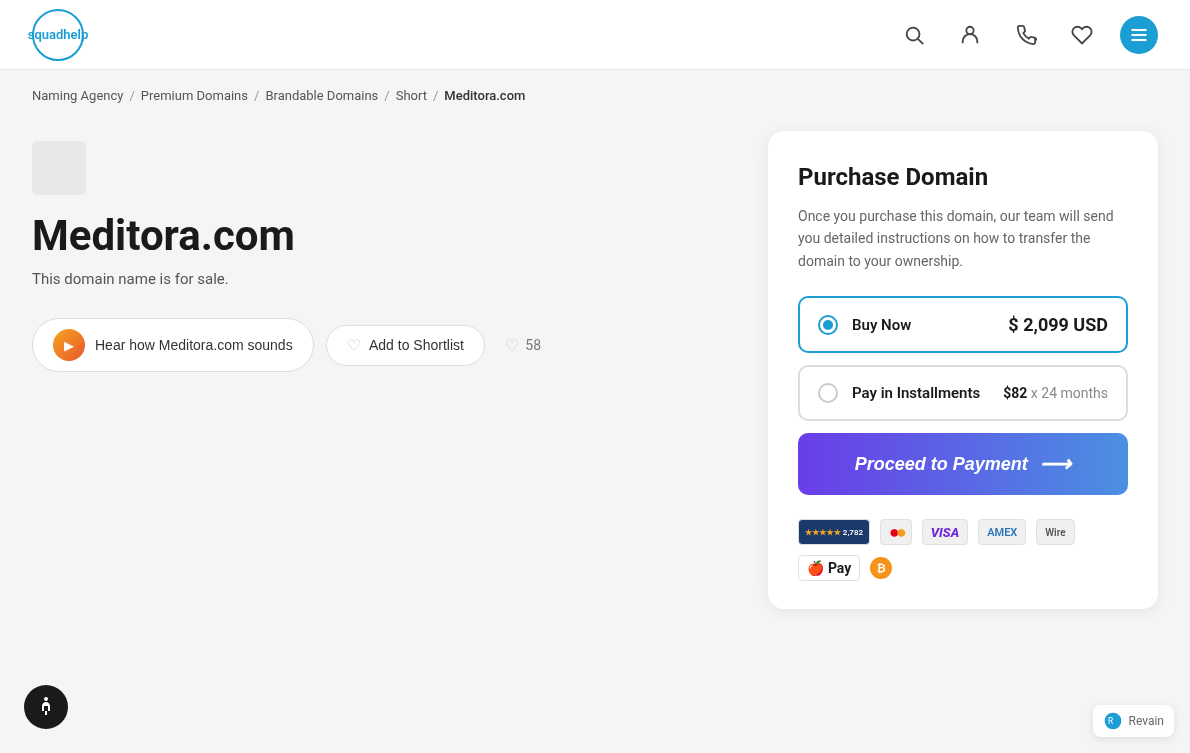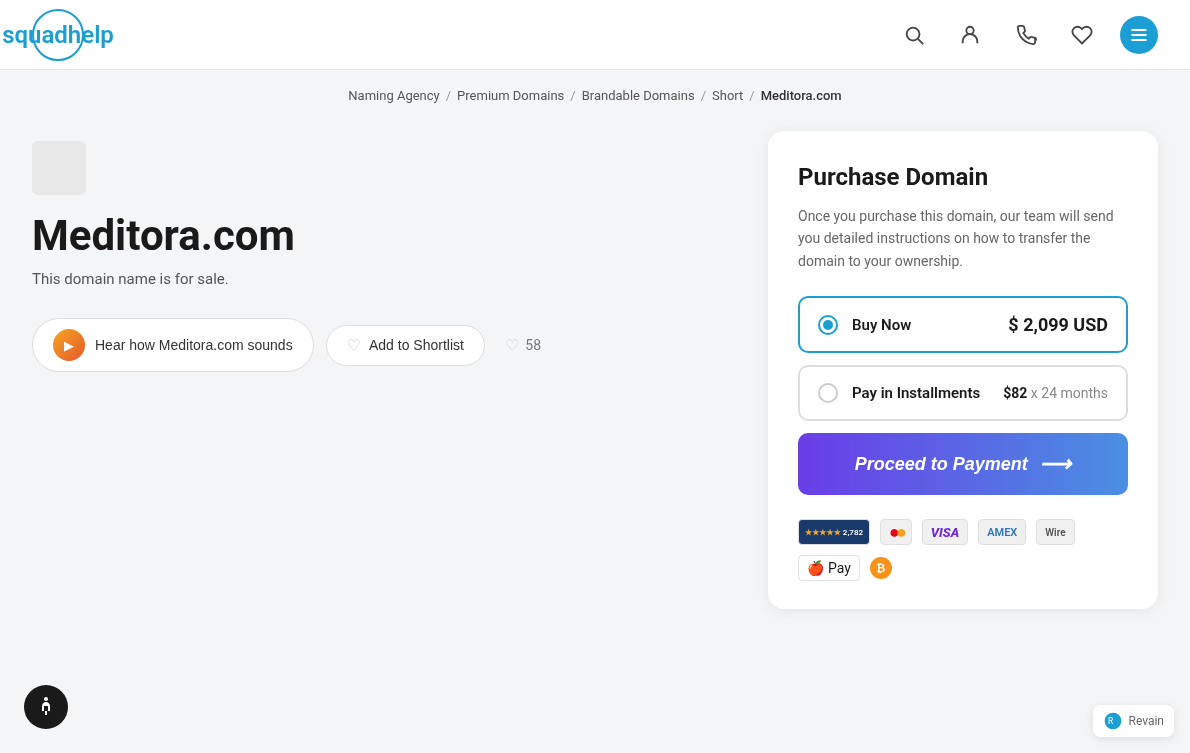--- a/index.html
+++ b/index.html
@@ -28,21 +28,21 @@
       width: 52px;
       height: 52px;
       border: 2px solid #1a9ed4;
       border-radius: 50%;
       display: flex;
       align-items: center;
       justify-content: center;
       padding: 4px;
     }
     .logo-text {
-      font-size: 24px;
+      font-size: 13px;
       font-weight: 600;
       color: #222;
     }
     .logo-text span {
       color: #1a9ed4;
     }
     .header-icons {
       display: flex;
       align-items: center;
       gap: 20px;
@@ -72,21 +72,20 @@
 
     
     .breadcrumb {
       padding: 18px 32px;
       background: #f4f5f7;
       font-size: 13px;
       color: #555;
       display: flex;
       align-items: center;
       gap: 6px;
-      justify-content: center;
     }
     .breadcrumb a {
       color: #555;
       text-decoration: none;
     }
     .breadcrumb .sep { color: #999; }
     .breadcrumb .current { color: #333; font-weight: 500; }
 
     
     .main {
@@ -301,21 +300,21 @@
       border: 1px solid #e0e0e0;
     }
     .payment-icon.verified {
       background: #1a3a6b;
       color: #fff;
       font-size: 9px;
       padding: 3px 6px;
     }
     .apple-pay {
       font-size: 14px;
-      font-weight: 400;
+      font-weight: 700;
       color: #1a1a1a;
     }
     .crypto-icon {
       width: 22px;
       height: 22px;
       background: #f7931a;
       border-radius: 50%;
       display: flex;
       align-items: center;
       justify-content: center;

